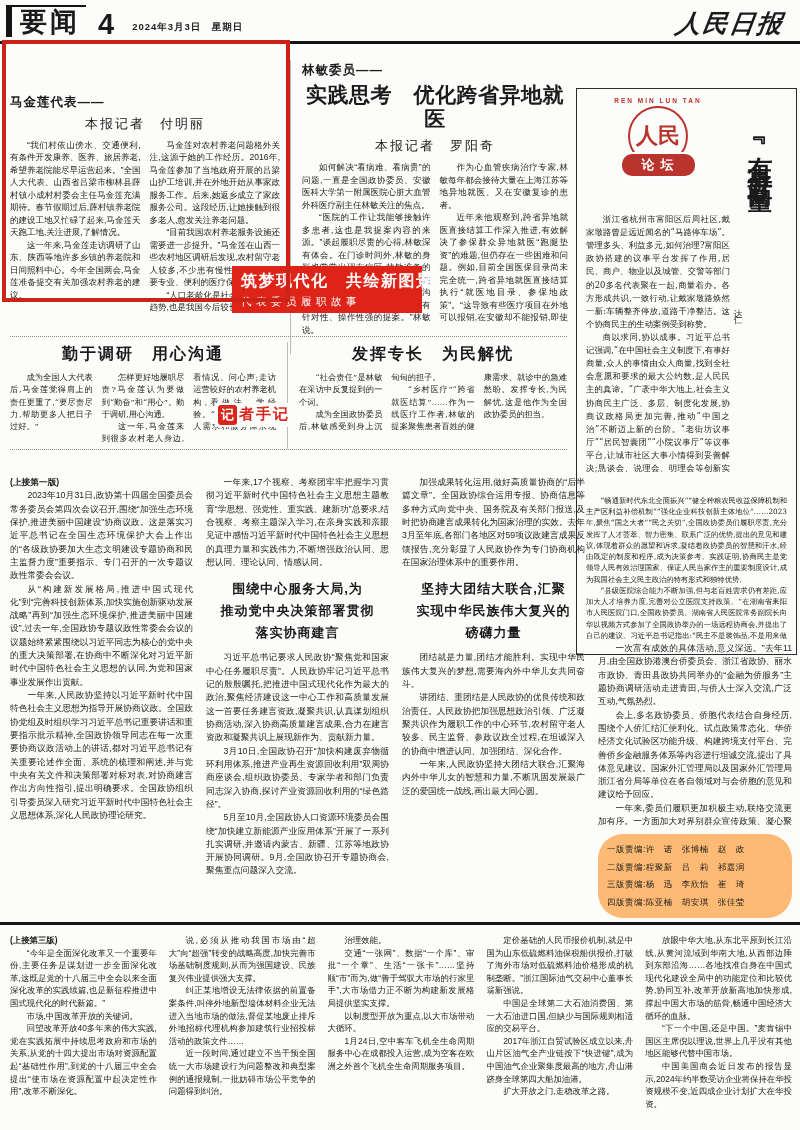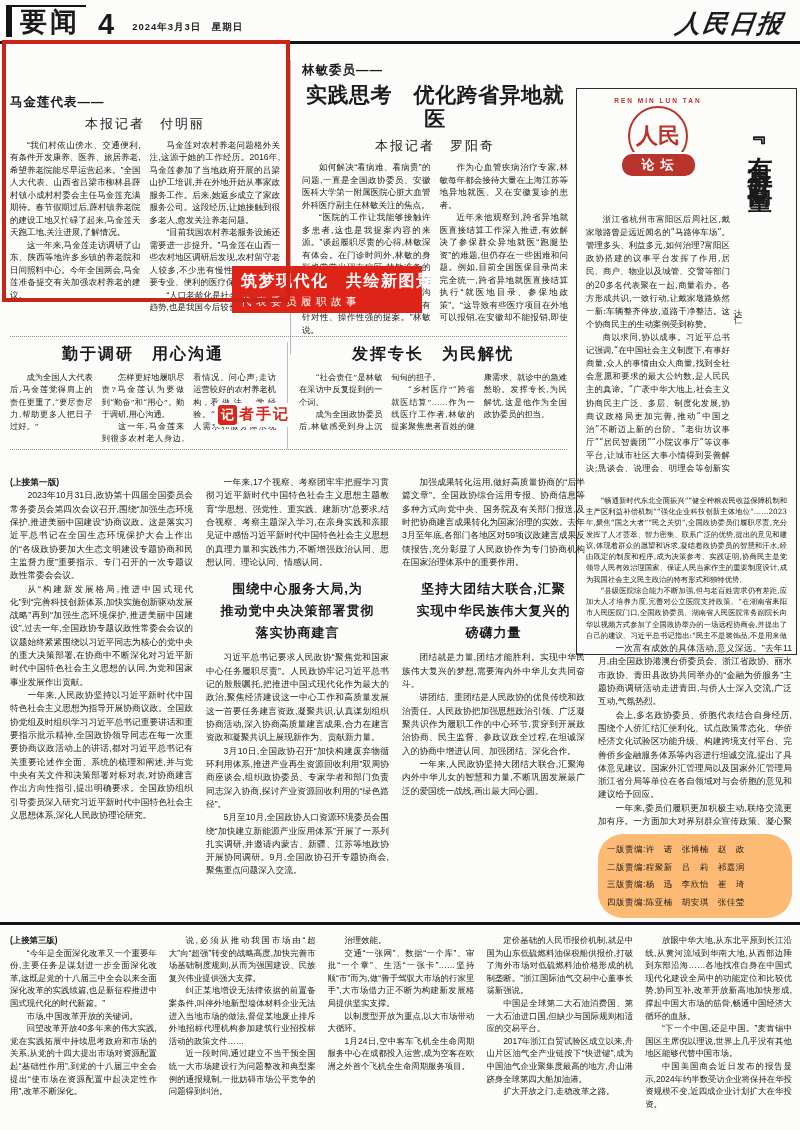--- a/index.html
+++ b/index.html
@@ -209,21 +209,21 @@
     </div>
     <div class="lcol">
       <div>
           <p>加强成果转化运用,做好高质量协商的“后半篇文章”。全国政协综合运用专报、协商信息等多种方式向党中央、国务院及有关部门报送,及时把协商建言成果转化为国家治理的实效。去年3月至年底,各部门各地区对59项议政建言成果反馈报告,充分彰显了人民政协作为专门协商机构在国家治理体系中的重要作用。</p>
         </div>
       <div class="subhead">坚持大团结大联合,汇聚
 实现中华民族伟大复兴的
 磅礴力量</div>
       <div>
           <p>团结就是力量,团结才能胜利。实现中华民族伟大复兴的梦想,需要海内外中华儿女共同奋斗。</p>
-          <p>讲团结、重团结是人民政协的优良传统和政治责任。人民政协把加强思想政治引领、广泛凝聚共识作为履职工作的中心环节,贯穿到开展政治协商、民主监督、参政议政全过程,在坦诚深入的协商中增进认同、加强团结、深化合作。</p>
+          <p>讲团结、重团结是人民政协的优良传统和政治责任。人民政协把加强思想政治引领、广泛凝聚共识作为履职工作的中心环节,农村留守老人较多、民主监督、参政议政全过程,在坦诚深入的协商中增进认同、加强团结、深化合作。</p>
           <p>一年来,人民政协坚持大团结大联合,汇聚海内外中华儿女的智慧和力量,不断巩固发展最广泛的爱国统一战线,画出最大同心圆。</p>
         </div>
     </div>
     <div class="lcol lcol4">
       <div class="flow">
           <p>一次富有成效的具体活动,意义深远。”去年11月,由全国政协港澳台侨委员会、浙江省政协、丽水市政协、青田县政协共同举办的“金融为侨服务”主题协商调研活动走进青田,与侨人士深入交流,广泛互动,气氛热烈。</p>
           <p>会上,多名政协委员、侨胞代表结合自身经历,围绕个人侨汇结汇便利化、试点政策常态化、华侨经济文化试验区功能升级、构建跨境支付平台、完善侨乡金融服务体系等内容进行坦诚交流,提出了具体意见建议。国家外汇管理局以及国家外汇管理局浙江省分局等单位在各自领域对与会侨胞的意见和建议给予回应。</p>
           <p>一年来,委员们履职更加积极主动,联络交流更加有序。一方面加大对界别群众宣传政策、凝心聚力的力度,另一方面更好倾听新的社会阶层人士,港澳同胞、台湾同胞、海外侨胞等各界人士的意见,加强沟通交流。</p>
         </div>
       <div class="credits">

